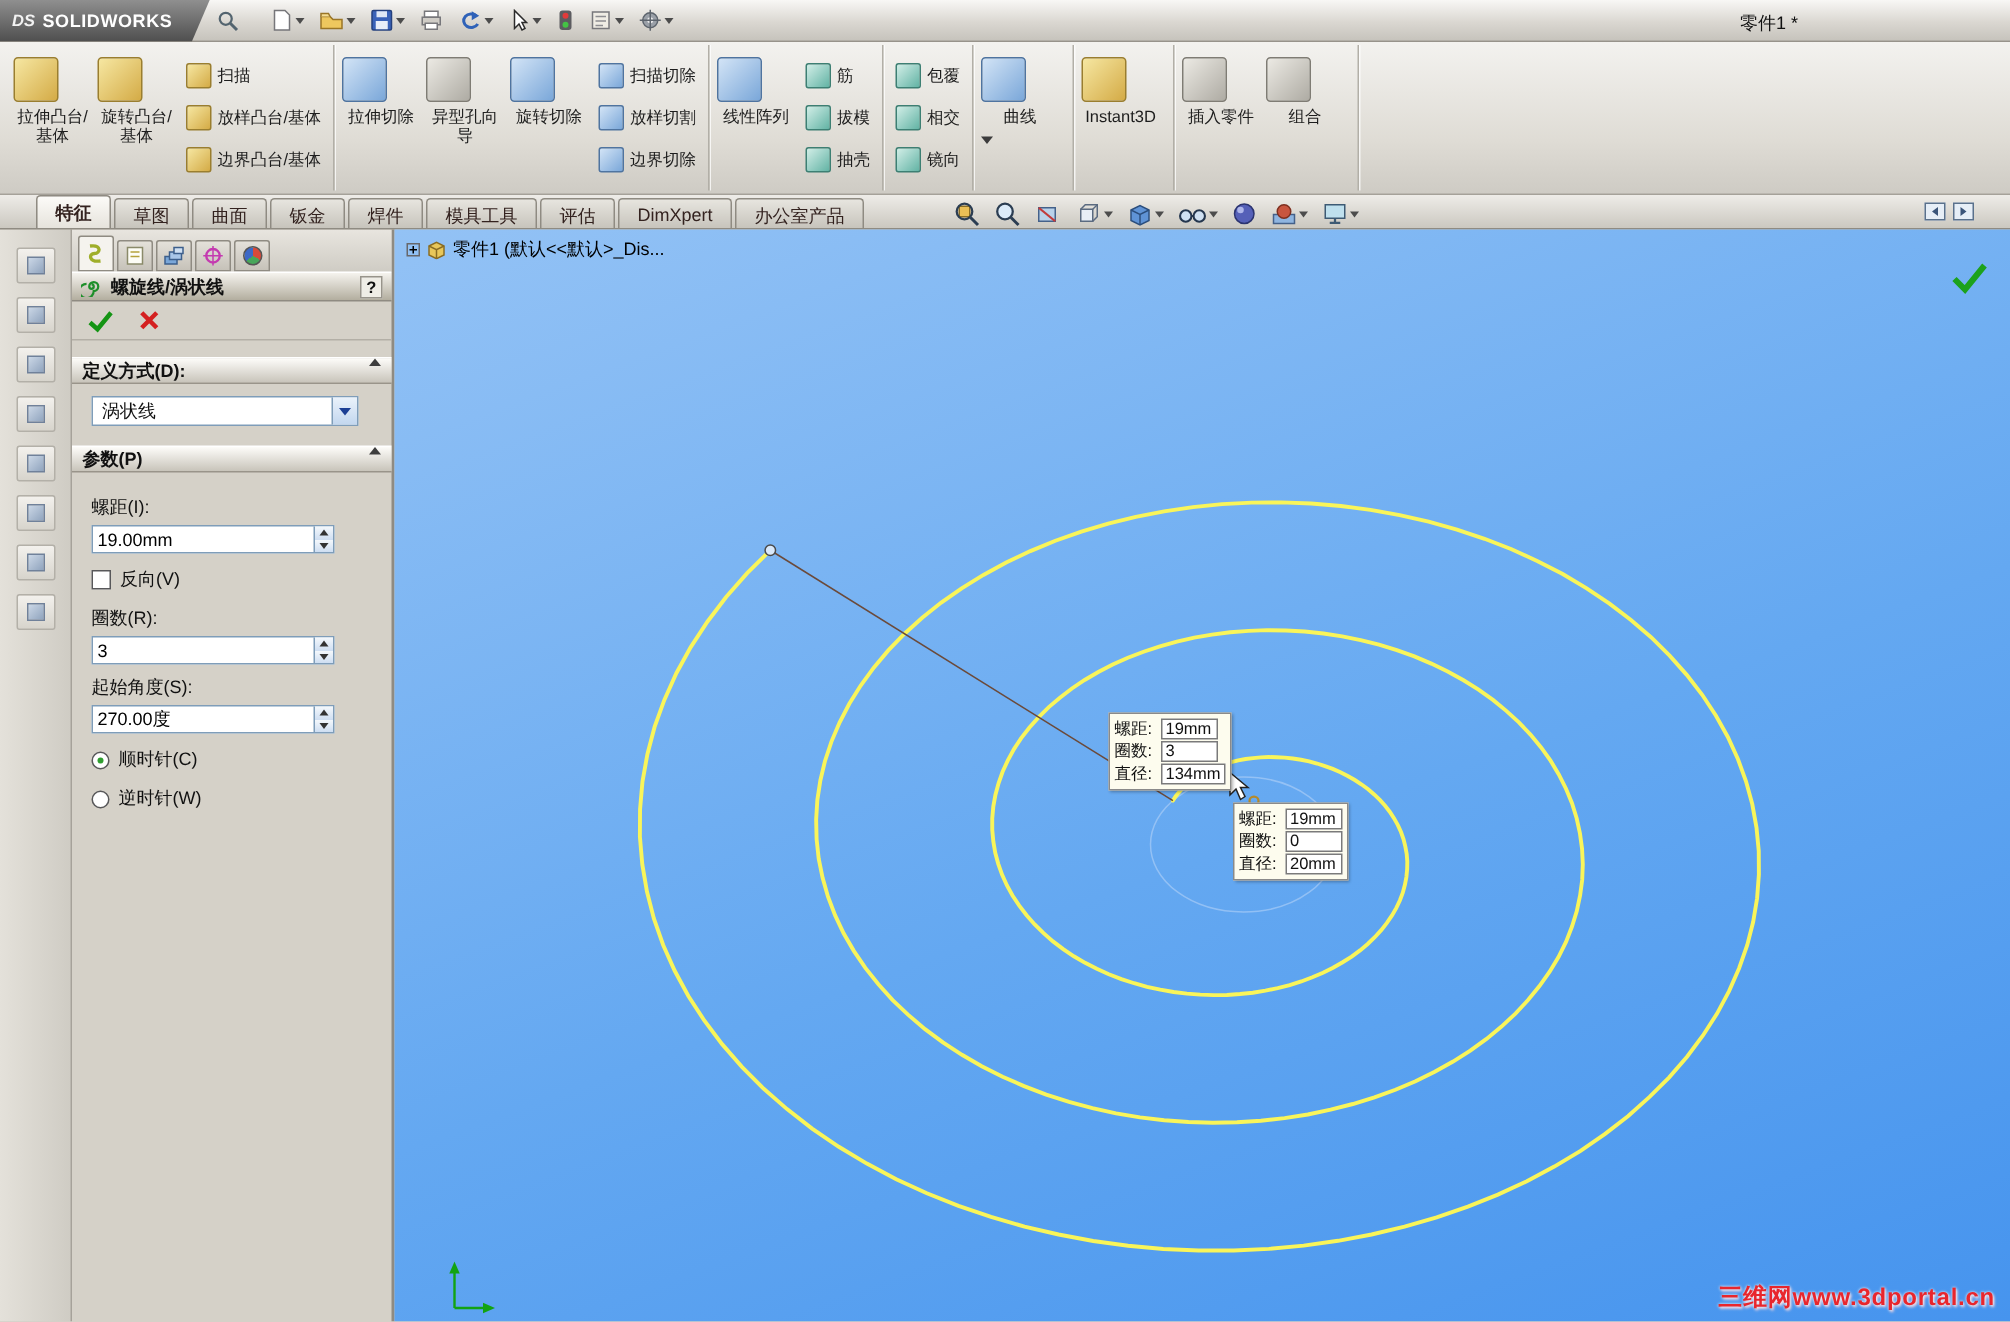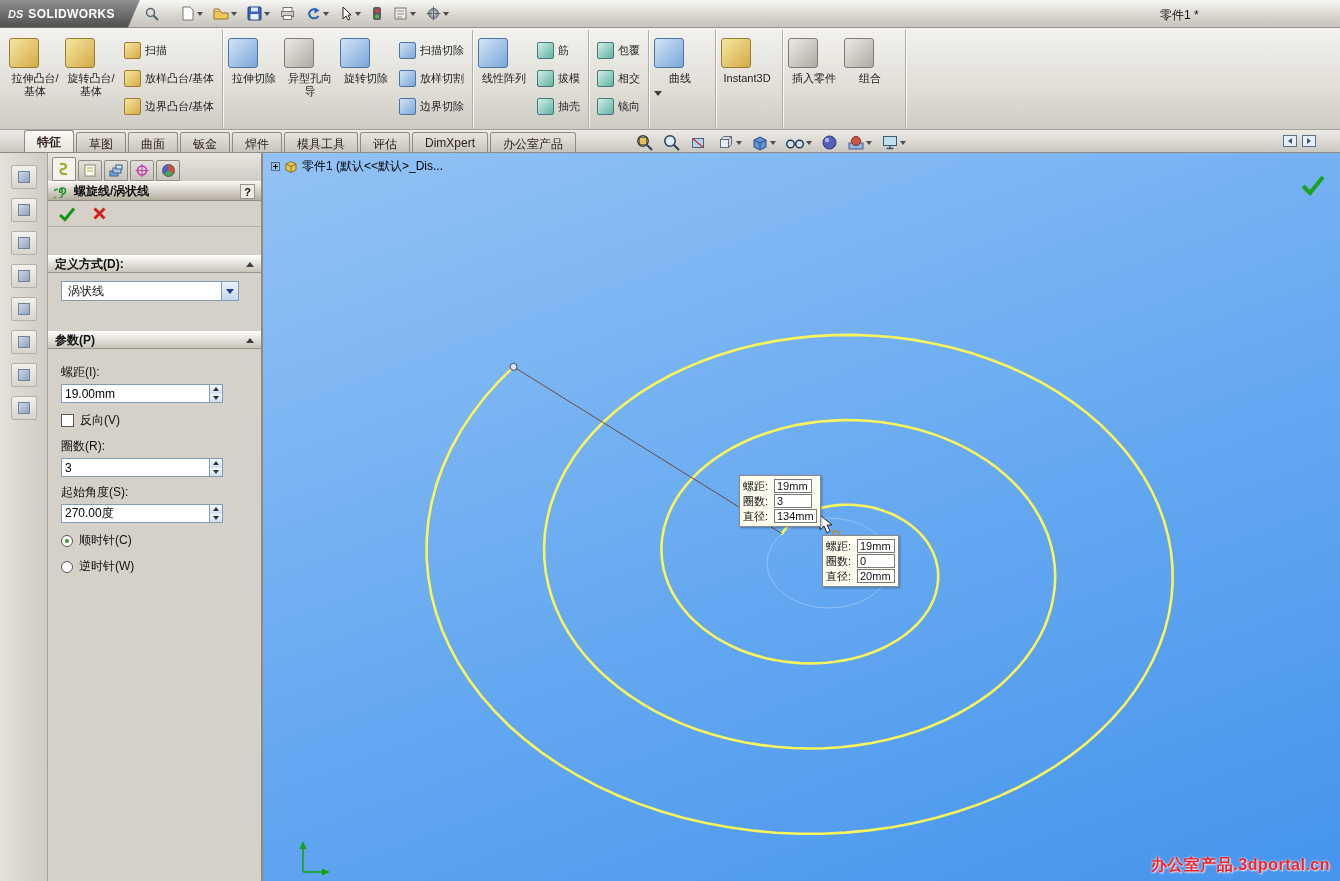--- a/index.html
+++ b/index.html
@@ -53,21 +53,21 @@
   .stripbtn::after{content:"";position:absolute;inset:5px 6px;background:linear-gradient(135deg,#ccd8e7,#8fa3bd);border:1px solid #70819a}
 
   
   .pm{width:215px;flex:0 0 215px;background:#d5d1c8;border-right:2px solid #8f8b82;display:flex;flex-direction:column}
   .pmtabs{height:28px;display:flex;align-items:flex-end;gap:2px;padding:3px 0 0 4px;background:linear-gradient(#e8e5df,#cfccc4)}
   .pmtab{width:24px;height:21px;background:linear-gradient(#e4e1da,#c6c2b9);border:1px solid #8f8b82;border-radius:2px 2px 0 0;display:flex;align-items:center;justify-content:center}
   .pmtab.active{height:24px;background:#f5f3ee}
   .pmtitle{height:20px;background:linear-gradient(#f5f3ee,#b3ae9f);display:flex;align-items:center;gap:6px;padding:0 6px;font-weight:bold;border-top:1px solid #fff;border-bottom:1px solid #8f8b82}
   .pmhelp{margin-left:auto;width:15px;height:15px;border:1px solid #98948b;background:#efede6;text-align:center;line-height:14px;font-weight:bold;font-size:11px}
   .okrow{height:26px;display:flex;align-items:center;gap:16px;padding-left:10px;border-bottom:1px solid #b3afa6}
-  .secheader{margin-top:28px;height:18px;background:linear-gradient(#fdfcf9,#c8c4ba);border-top:1px solid #fff;border-bottom:1px solid #99948a;display:flex;align-items:center;gap:20px;padding:0 7px;font-weight:bold}
+  .secheader{margin-top:11px;height:18px;background:linear-gradient(#fdfcf9,#c8c4ba);border-top:1px solid #fff;border-bottom:1px solid #99948a;display:flex;gap:20px;padding:0 7px;font-weight:bold}
   .chev{margin-left:auto;width:0;height:0;border-left:4px solid transparent;border-right:4px solid transparent;border-bottom:5px solid #3e3e3e}
   .secbody{padding:8px 13px 2px}
   .dropdown{width:178px;height:20px;background:#fff;border:1px solid #7f9db9;display:flex;align-items:center;padding-left:6px}
   .ddbtn{margin-left:auto;width:17px;height:100%;background:linear-gradient(#eaf2fb,#c3d7ef);border-left:1px solid #7f9db9;display:flex;align-items:center;justify-content:center}
   .ddtri{width:0;height:0;border-left:4px solid transparent;border-right:4px solid transparent;border-top:5px solid #1c3f94}
   .fieldlabel{margin:7px 0 3px}
   .spinfield{width:162px;height:19px;background:#fff;border:1px solid #7f9db9;display:flex}
   .spinfield input{flex:1;min-width:0;border:none;outline:none;font:inherit;font-size:12px;padding:0 3px;background:transparent}
   .spinner{width:13px;flex:0 0 13px;display:flex;flex-direction:column;border-left:1px solid #7f9db9}
   .spinner span{flex:1;background:linear-gradient(#f4f8fc,#cedef2);display:flex;align-items:center;justify-content:center}
@@ -579,16 +579,16 @@
           </div>
       </div>
 
       <svg class="origin" width="42" height="38">
         <line x1="10" y1="33" x2="10" y2="8" stroke="#12a312" stroke-width="1.6"></line>
         <polygon points="10,2 6.5,10 13.5,10" fill="#12a312"></polygon>
         <line x1="10" y1="33" x2="30" y2="33" stroke="#12a312" stroke-width="1.6"></line>
         <polygon points="37,33 29,29.5 29,36.5" fill="#12a312"></polygon>
       </svg>
 
-      <div class="watermark">办公室产品.3dportal.cn</div>
+      <div class="watermark">三维网www.3dportal.cn</div>
     </div>
   </div>
 </div>
 
 </body></html>

